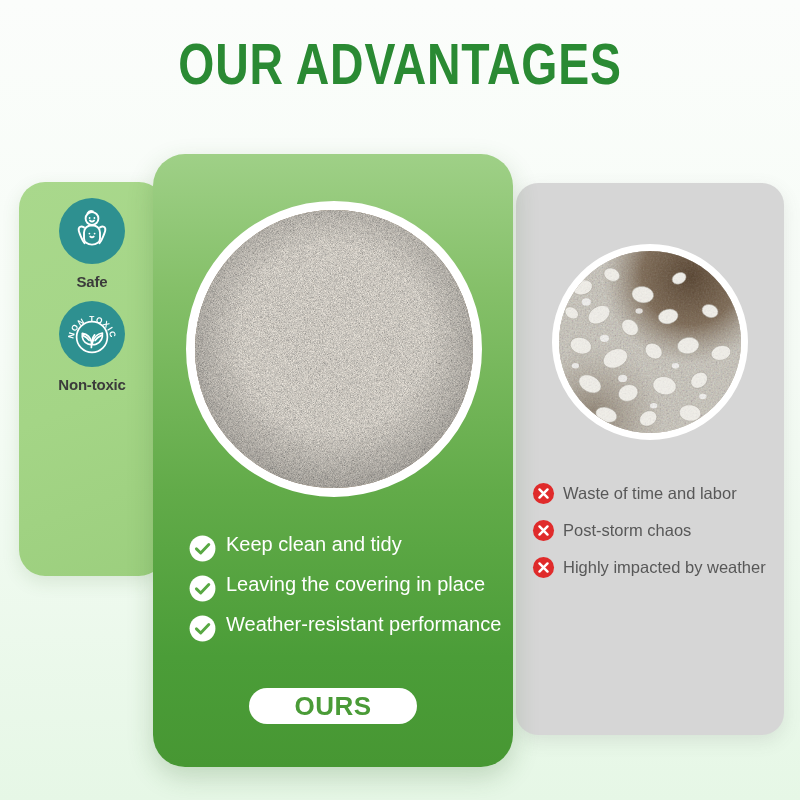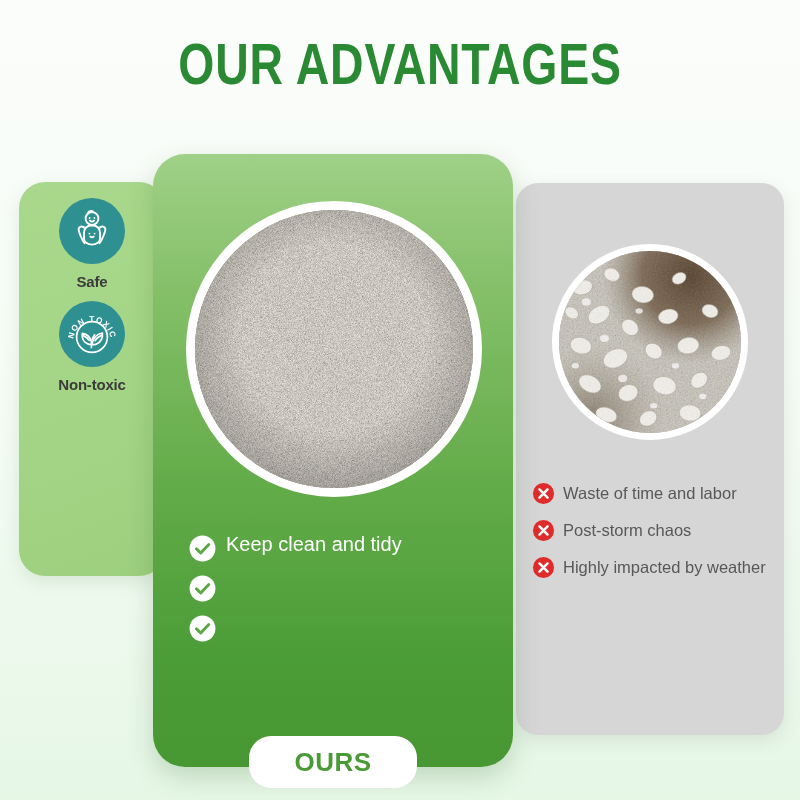--- a/index.html
+++ b/index.html
@@ -172,31 +172,30 @@
     font-size: 20px;
     color: #ffffff;
     line-height: 1.18;
   }
 
   #ours-badge {
     position: absolute;
     left: 96px;
     top: 534px;
     width: 168px;
-    height: 52px;
+    height: 36px;
     border-radius: 22px;
     background: #ffffff;
     color: #4a9b37;
     font-size: 26px;
     font-weight: bold;
     letter-spacing: 0.5px;
     display: flex;
     align-items: center;
     justify-content: center;
-    margin-top: 48px;
   }
 
   
   .tex { position: absolute; inset: 0; }
 </style>
 </head>
 <body>
 
 <div id="page-title">OUR ADVANTAGES</div>
 
@@ -382,25 +381,27 @@
         <path d="M6.6 12.3 10.4 16 17.6 8.4" fill="none" stroke="#58a843" stroke-width="2.6" stroke-linecap="round" stroke-linejoin="round"></path>
       </svg>
       <div class="pro-text">Keep clean and tidy</div>
     </div>
 
     <div class="pro-row">
       <svg class="check-icon" viewBox="0 0 24 24">
         <circle cx="12" cy="12" r="11.5" fill="#ffffff"></circle>
         <path d="M6.6 12.3 10.4 16 17.6 8.4" fill="none" stroke="#58a843" stroke-width="2.6" stroke-linecap="round" stroke-linejoin="round"></path>
       </svg>
+      <div class="pro-text">Leaving the covering in place</div>
     </div>
 
     <div class="pro-row">
       <svg class="check-icon" viewBox="0 0 24 24">
         <circle cx="12" cy="12" r="11.5" fill="#ffffff"></circle>
         <path d="M6.6 12.3 10.4 16 17.6 8.4" fill="none" stroke="#58a843" stroke-width="2.6" stroke-linecap="round" stroke-linejoin="round"></path>
       </svg>
+      <div class="pro-text">Weather-resistant performance</div>
     </div>
 
   </div>
 
   <div id="ours-badge">OURS</div>
 </div>
 
 </body></html>

